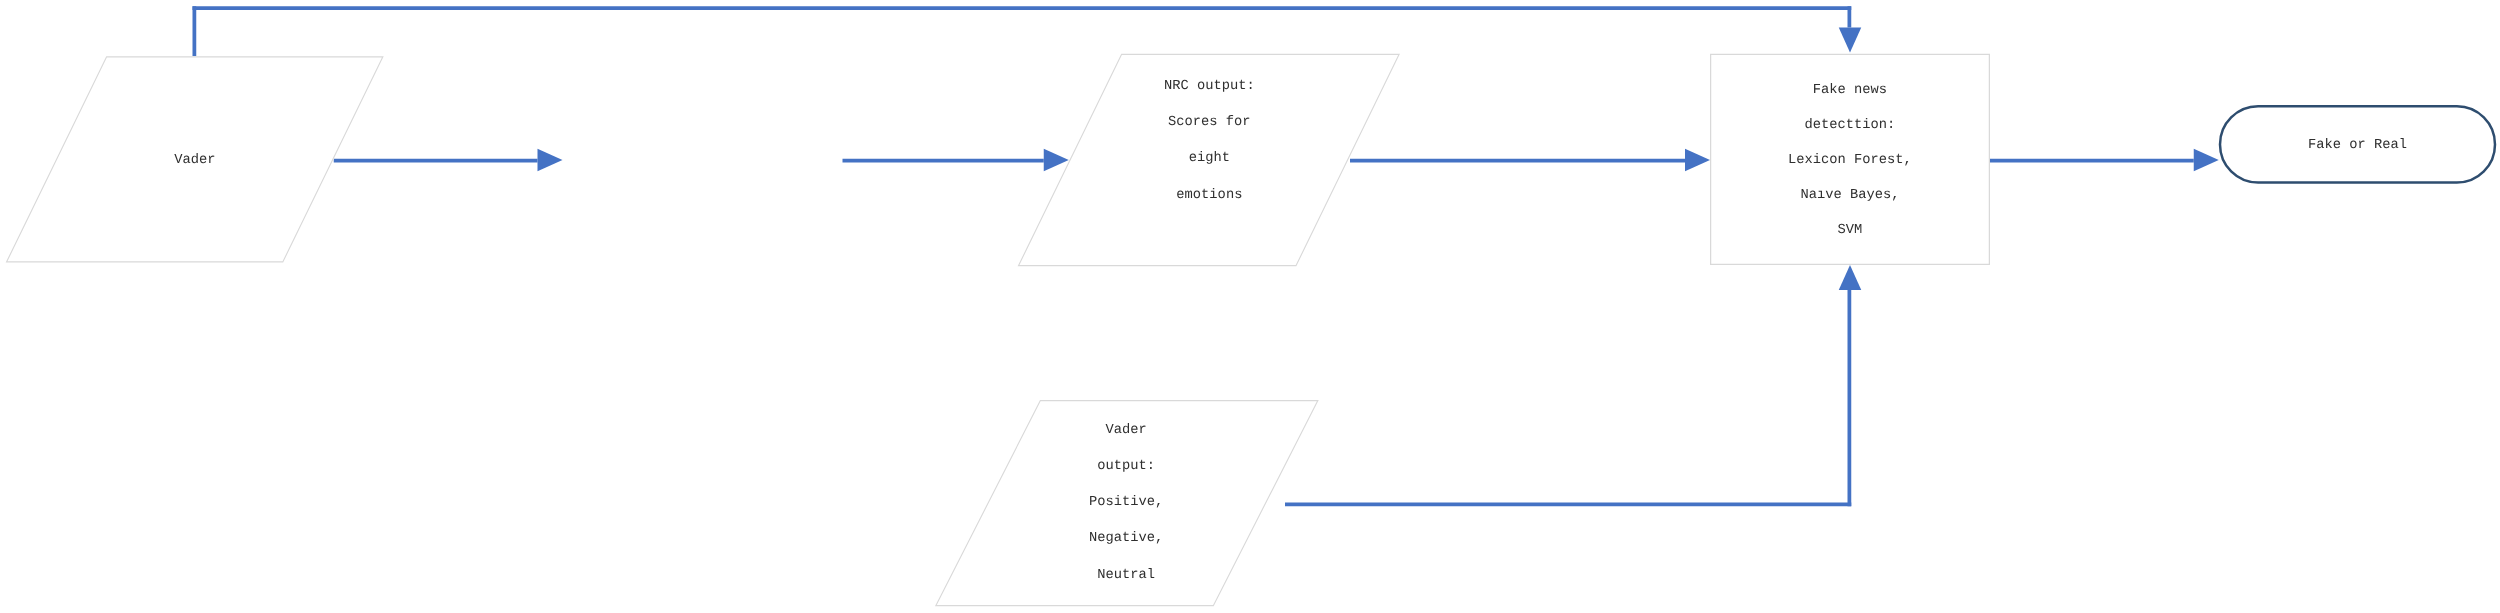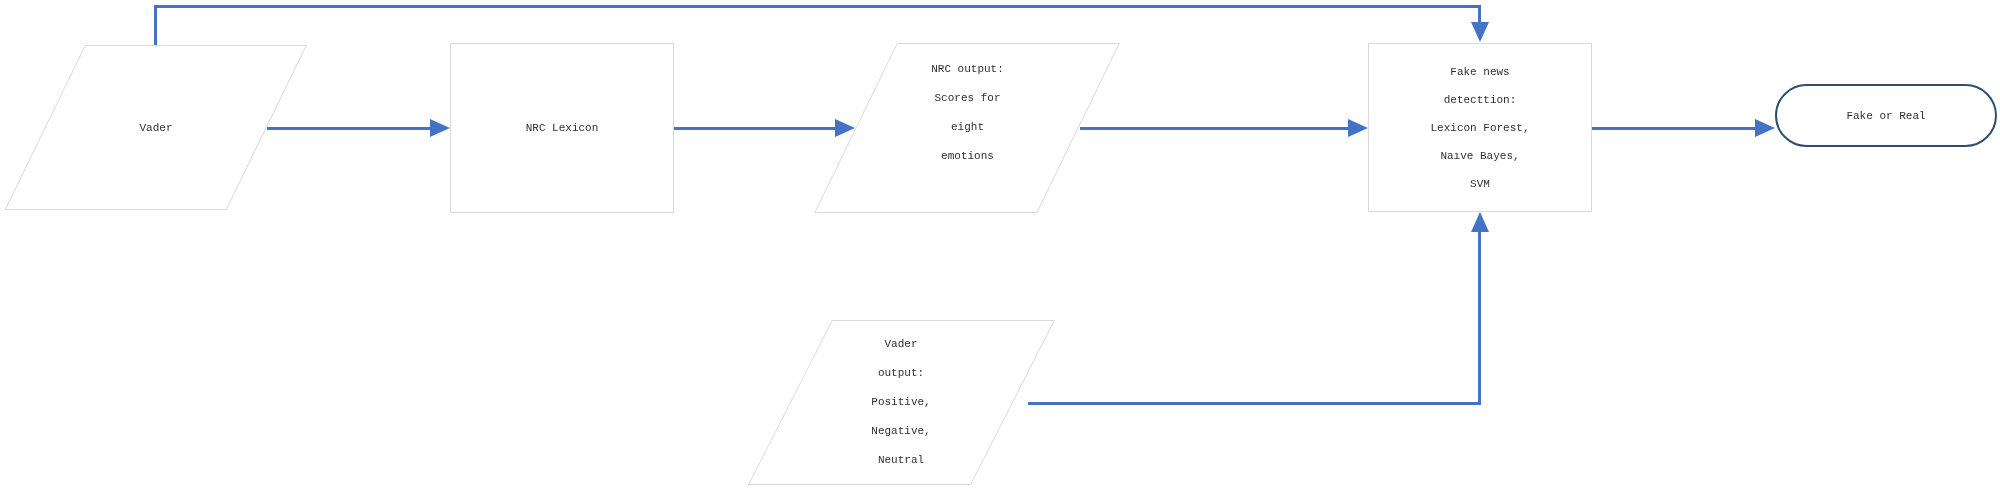--- a/index.html
+++ b/index.html
@@ -105,23 +105,20 @@
   <div class="arrow-right" style="left:1348px; top:119px;"></div>
 
   <div class="line" style="left:1592px; top:126.5px; width:163px; height:3px;"></div>
   <div class="arrow-right" style="left:1755px; top:119px;"></div>
 
   <div class="para-wrap" style="left:5px; top:45px; width:302px; height:165px;">
     <div class="para-shape skew26" style="left:80px; width:222px;"></div>
     <div class="node-label">Vader</div>
   </div>
 
-  <div class="rect-node" style="left:450px; top:43px; width:224px; height:170px;">
-    <div class="node-label">NRC Lexicon</div>
-  </div>
 
   <div class="para-wrap" style="left:815px; top:43px; width:305px; height:170px;">
     <div class="para-shape skew26" style="left:82px; width:223px;"></div>
     <div class="node-label label-top">NRC output:
 Scores for
 eight
 emotions</div>
   </div>
 
   <div class="rect-node" style="left:1368px; top:43px; width:224px; height:169px;">

